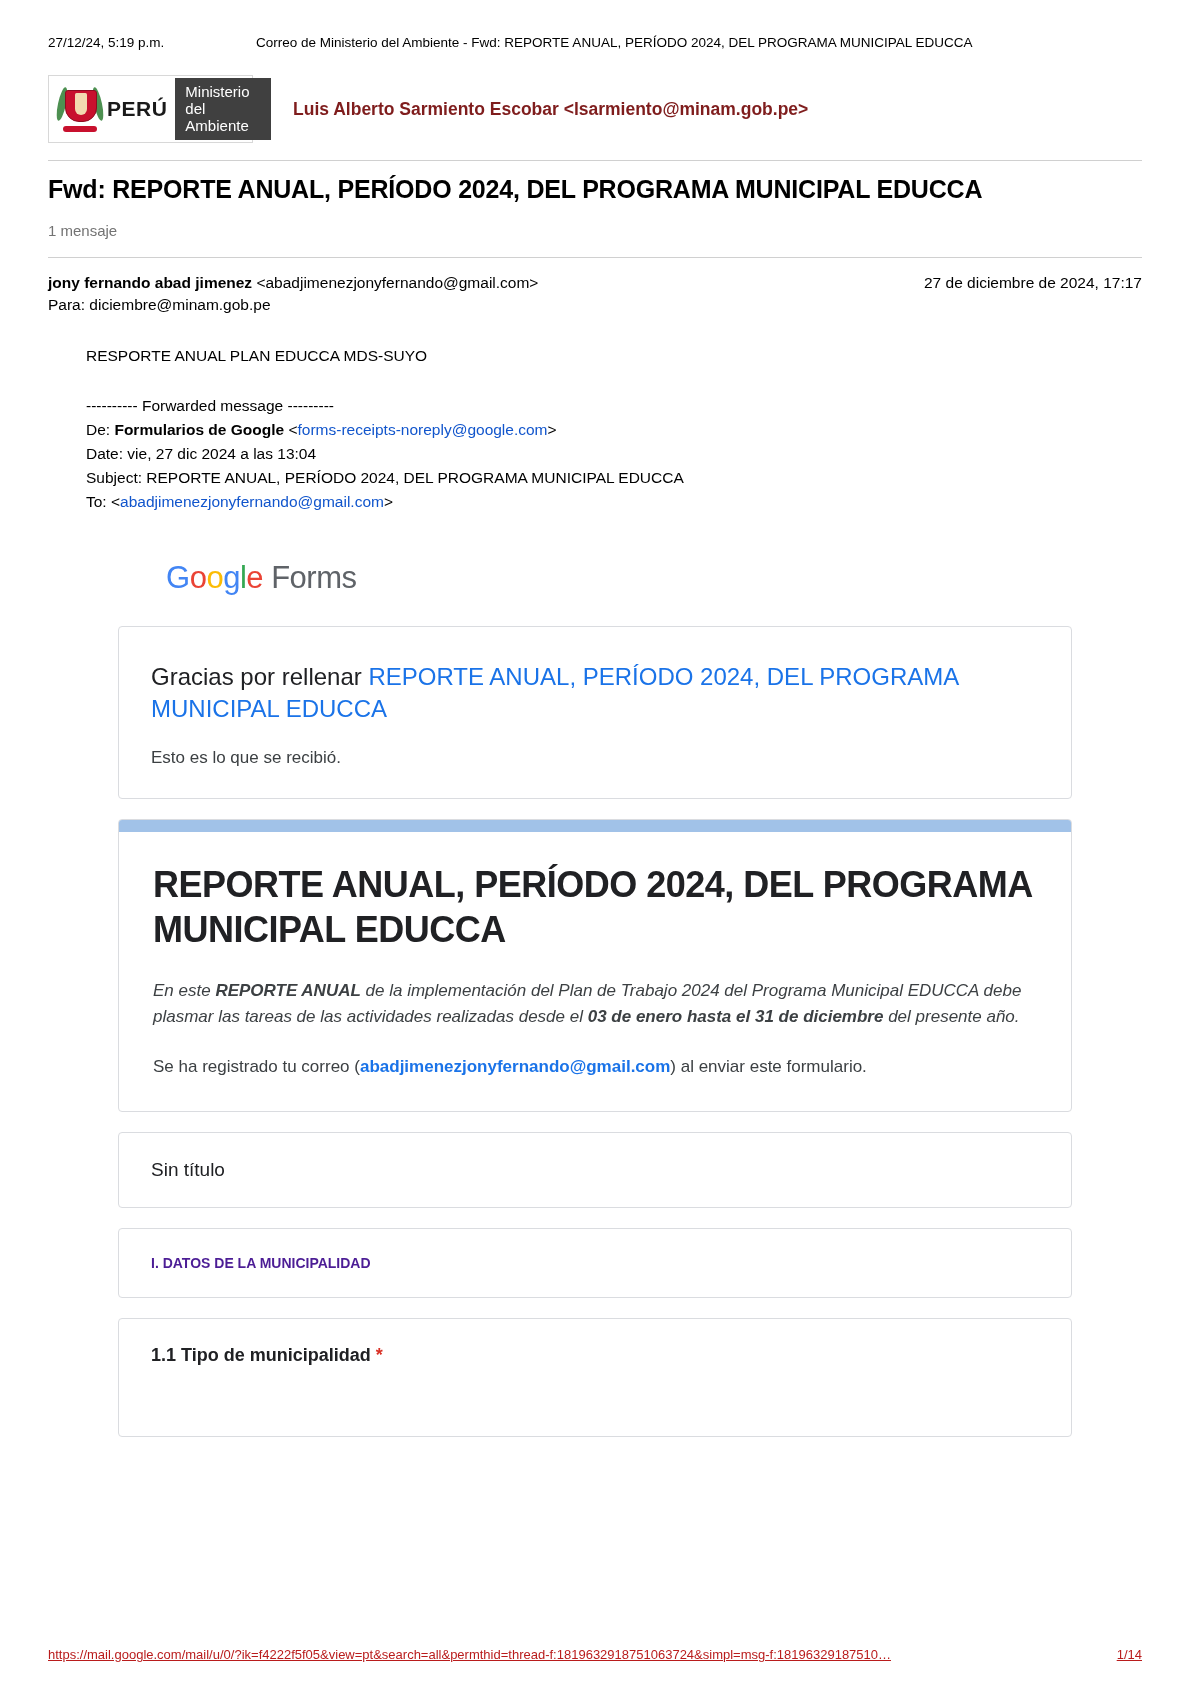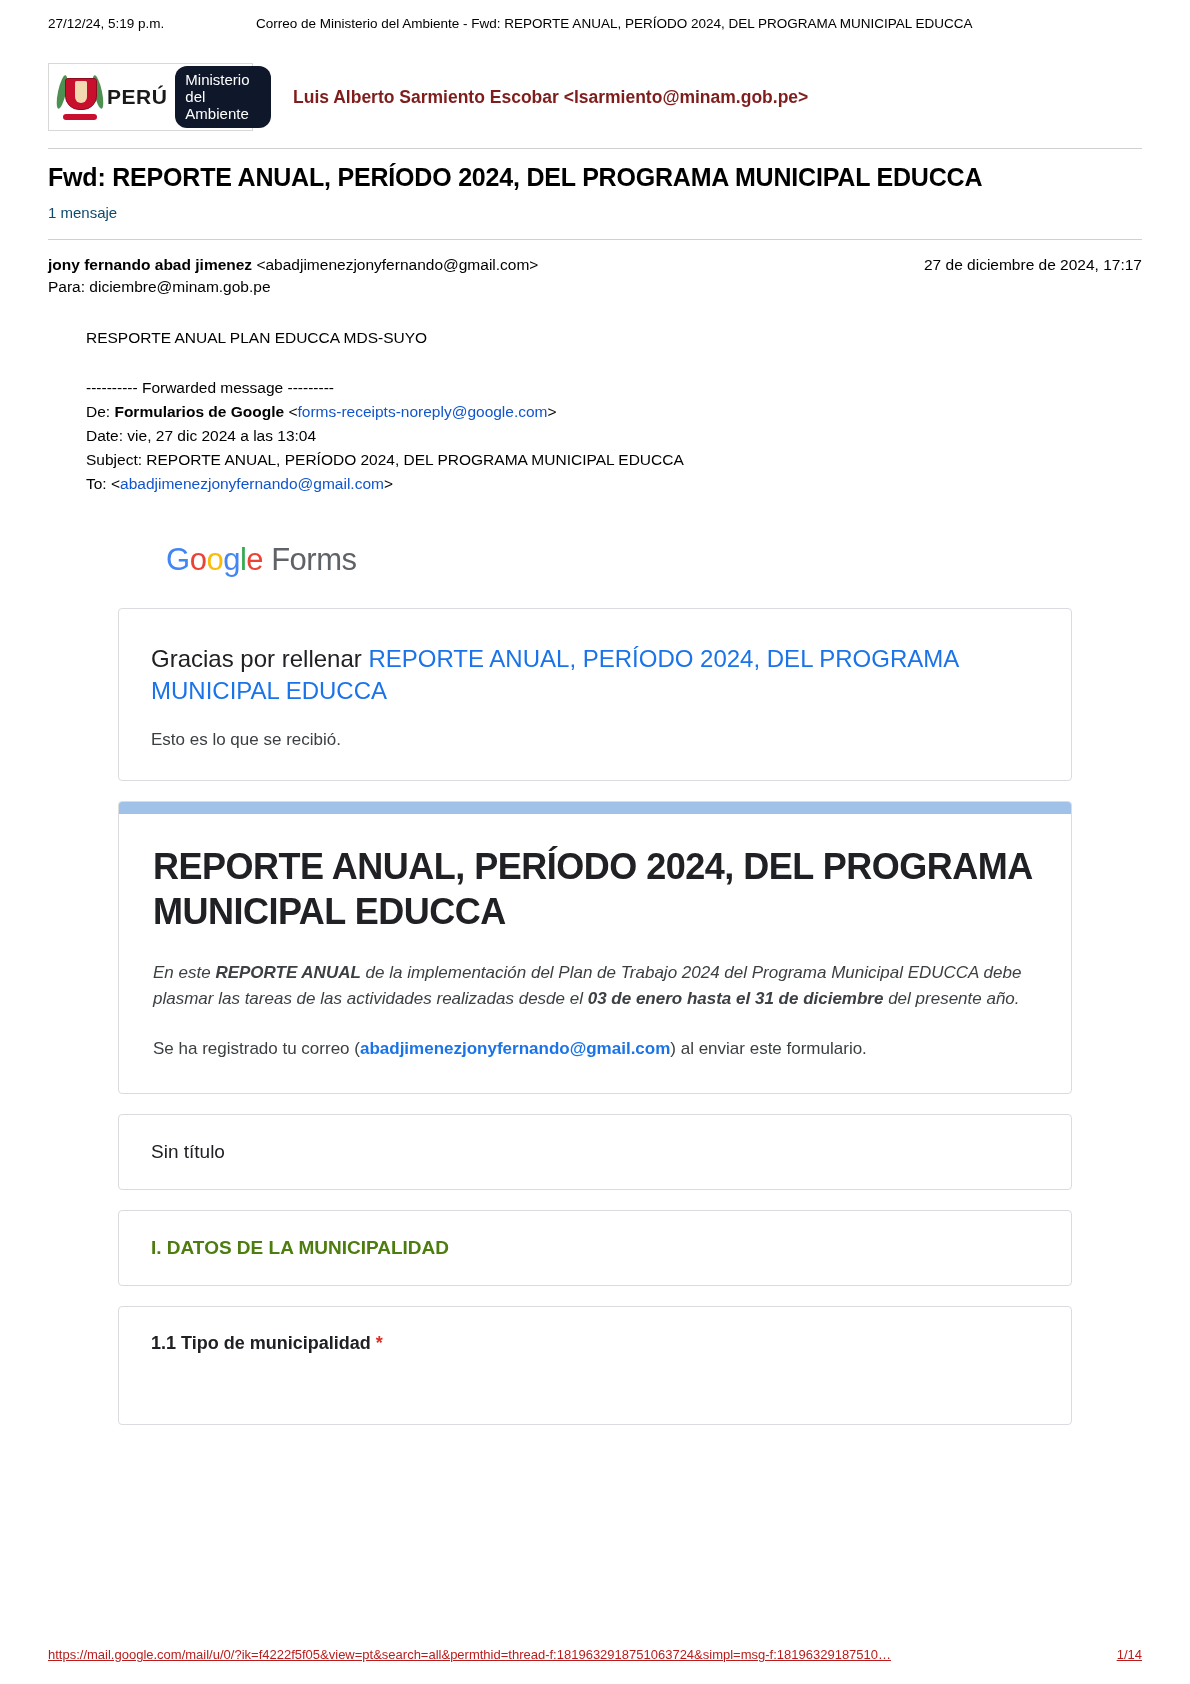--- a/index.html
+++ b/index.html
@@ -19,24 +19,24 @@
     position: relative;
     width: 1190px;
     height: 1684px;
     box-sizing: border-box;
     padding: 0 48px;
   }
 
   
   .print-header {
     display: flex;
-    align-items: flex-start;
+    align-items: flex-end;
     font-size: 13.5px;
     color: #000;
-    padding-top: 16px;
+    padding-top: 28px;
     height: 22px;
   }
   .print-header .ph-date {
     width: 200px;
     flex: none;
   }
   .print-header .ph-title {
     flex: 1;
     text-align: left;
     padding-left: 8px;
@@ -106,32 +106,31 @@
     border-radius: 3px;
   }
   .peru-word {
     font-size: 21px;
     font-weight: bold;
     letter-spacing: .5px;
     color: #1a1a1a;
     padding-right: 8px;
   }
   .min-block {
-    background: #0f172a;
+    background: #404040;
     color: #ffffff;
     padding: 6px 10px 7px 10px;
     line-height: 1.15;
     font-size: 15px;
     height: 62px;
     box-sizing: border-box;
     display: flex;
     flex-direction: column;
     justify-content: center;
     min-width: 96px;
-    border-radius: 12px;
   }
   .min-block .l1 { font-weight: normal; }
   .min-block .l2 { font-weight: normal; }
   .account-line {
     flex: 1;
     text-align: left;
     font-size: 17.5px;
     font-weight: bold;
     color: #7f1d1d;
     padding-left: 40px;
@@ -144,22 +143,22 @@
   }
   .subject {
     font-size: 25px;
     font-weight: bold;
     color: #000;
     margin-top: 14px;
     letter-spacing: -.2px;
   }
   .msg-count {
     font-size: 15px;
-    color: #0c4a6e;
-    margin-top: 12px;
+    color: #737373;
+    margin-top: 18px;
     margin-bottom: 12px;
   }
 
   
   .meta {
     display: flex;
     justify-content: space-between;
     align-items: flex-start;
     font-size: 15.5px;
     margin-top: 16px;
@@ -258,23 +257,23 @@
   }
   .form-email b { color: #1a73e8; font-weight: bold; }
 
   .card.simple {
     padding: 26px 32px;
     font-size: 19px;
     color: #202124;
   }
   .card.section {
     padding: 26px 32px;
-    font-size: 19px;
-    font-weight: bold;
-    color: #4d7c0f;
+    font-size: 14px;
+    font-weight: bold;
+    color: #4c1d95;
   }
   .card.question {
     padding: 26px 32px 70px 32px;
     font-size: 18px;
     font-weight: bold;
     color: #202124;
   }
   .req { color: #d93025; font-weight: bold; }
 
   

